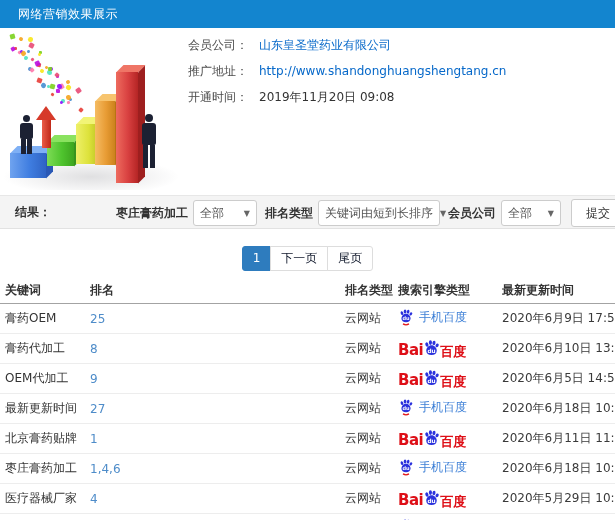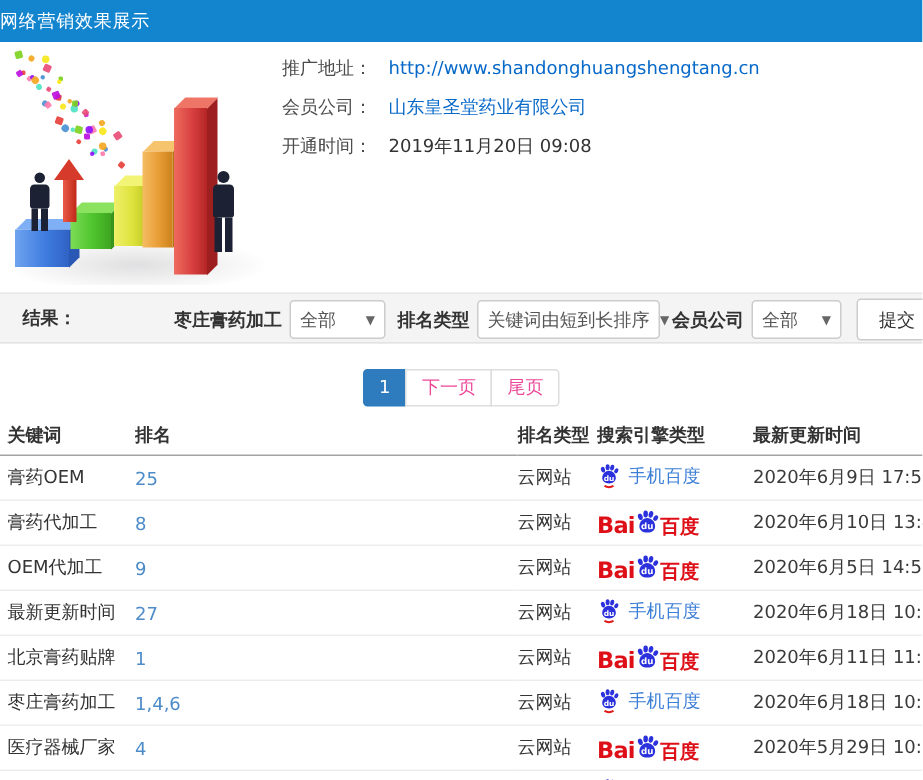--- a/index.html
+++ b/index.html
@@ -4,21 +4,21 @@
 <style>
   html,body{margin:0;padding:0;}
   body{
     position:relative;width:615px;height:520px;overflow:hidden;
     background:#fff;color:#333;
     font-family:"DejaVu Sans","Liberation Sans",sans-serif;font-size:12px;
   }
   
   .header{
     position:absolute;top:0;left:0;width:615px;height:28px;box-sizing:border-box;
-    background:var(--header-bar,#1385cf);color:#fff;line-height:28px;
+    background:var(--header-bar,#1385cf);color:#fff;line-height:28px;padding-left:18px;
     font-size:12px;letter-spacing:.5px;
   }
   
   .info{position:absolute;left:168px;top:32px;width:445px;}
   .info-row{display:flex;align-items:center;height:26px;}
   .info-label{width:80px;text-align:right;color:#4c4c4c;}
   .info-value{margin-left:11px;}
   .link{color:var(--link,#0668c9);cursor:pointer;}
   .plain{color:#333;}
   .highlight{color:var(--highlight-orange,#f60);}
@@ -83,21 +83,21 @@
   .sel-sort{width:122px;}
   .sel-article{width:60px;}
   .submit-btn{
     height:28px;width:54px;margin-left:10px;background:#fff;border:1px solid #ccc;border-radius:3px;
     font-size:12px;color:#333;font-family:inherit;cursor:pointer;
   }
   
   .pagination{position:absolute;top:246px;left:0;width:615px;display:flex;justify-content:center;}
   .page-item{
     height:23px;line-height:23px;padding:0 10px;border:1px solid #ddd;background:#fff;
-    color:#ec4899;margin-left:-1px;cursor:pointer;
+    color:#0f172a;margin-left:-1px;cursor:pointer;
   }
   .page-item:first-child{border-radius:3px 0 0 3px;margin-left:0;}
   .page-item:last-child{border-radius:0 3px 3px 0;}
   .page-item.active{background:var(--pagination-active,#2e7cbe);border-color:var(--pagination-active,#2e7cbe);color:#fff;}
   
   .results{position:absolute;top:278px;left:0;width:615px;border-collapse:collapse;table-layout:fixed;font-size:12px;}
   .results th{
     text-align:left;font-weight:bold;color:#333;height:25px;padding:0;
     border-bottom:1px solid #a3a3a3;overflow:hidden;white-space:nowrap;
   }
@@ -202,26 +202,26 @@
       <i class="confetti" style="left: 61px; top: 69.1px; width: 4px; height: 4px; background: rgb(80, 227, 194); border-radius: 50%; opacity: 0.92; transform: rotate(19deg);"></i>
       <i class="confetti" style="left: 75.7px; top: 58.3px; width: 5px; height: 5px; background: rgb(233, 78, 119); border-radius: 1px; opacity: 0.92; transform: rotate(56deg);"></i>
       <i class="confetti" style="left: 60.2px; top: 71.3px; width: 3px; height: 3px; background: rgb(144, 19, 254); border-radius: 50%; opacity: 0.92; transform: rotate(3deg);"></i>
       <i class="confetti" style="left: 78.9px; top: 77.9px; width: 4px; height: 4px; background: rgb(232, 65, 60); border-radius: 1px; opacity: 0.92; transform: rotate(40deg);"></i>
       <i class="confetti" style="left: 65.9px; top: 64.8px; width: 5px; height: 5px; background: rgb(245, 166, 35); border-radius: 50%; opacity: 0.92; transform: rotate(77deg);"></i>
     </div>
 </div>
 
 <div class="info">
   <div class="info-row">
+    <span class="info-label">会员公司：</span>
+    <span class="info-value link">山东皇圣堂药业有限公司</span>
+  </div>
+  <div class="info-row">
     <span class="info-label">推广地址：</span>
     <span class="info-value link">http://www.shandonghuangshengtang.cn</span>
-  </div>
-  <div class="info-row">
-    <span class="info-label">会员公司：</span>
-    <span class="info-value link">山东皇圣堂药业有限公司</span>
   </div>
   <div class="info-row">
     <span class="info-label">开通时间：</span>
     <span class="info-value plain">2019年11月20日 09:08</span>
   </div>
 </div>
 
 <div class="filter-bar">
   <span class="result-label">结果：</span>
   <div class="filter-controls">

